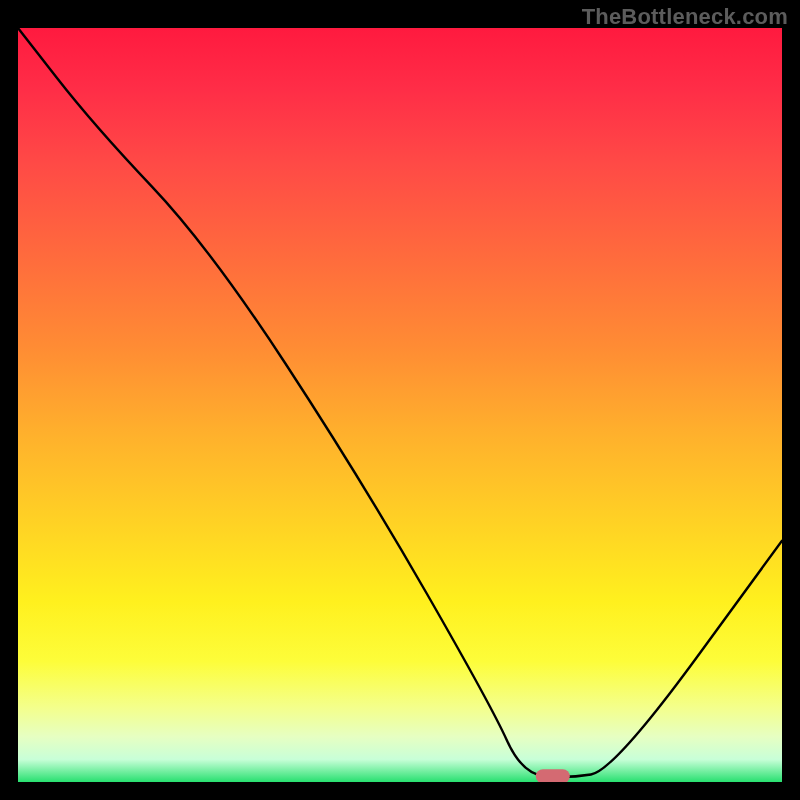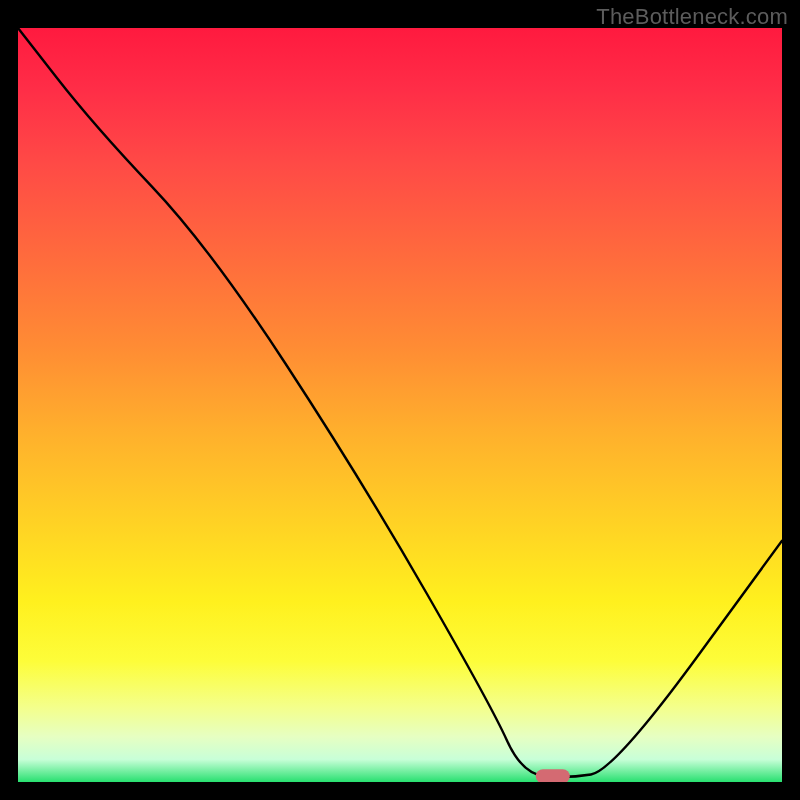--- a/index.html
+++ b/index.html
@@ -16,21 +16,21 @@
     width: 800px;
     height: 800px;
     background: #000;
   }
   .watermark {
     position: absolute;
     top: 4px;
     right: 12px;
     color: #5c5c5c;
     font-size: 22px;
-    font-weight: 400;
+    font-weight: 700;
     letter-spacing: 0.2px;
     user-select: none;
     text-align: right;
   }
   .plot-area {
     position: absolute;
     left: 18px;
     top: 28px;
     width: 764px;
     height: 754px;

